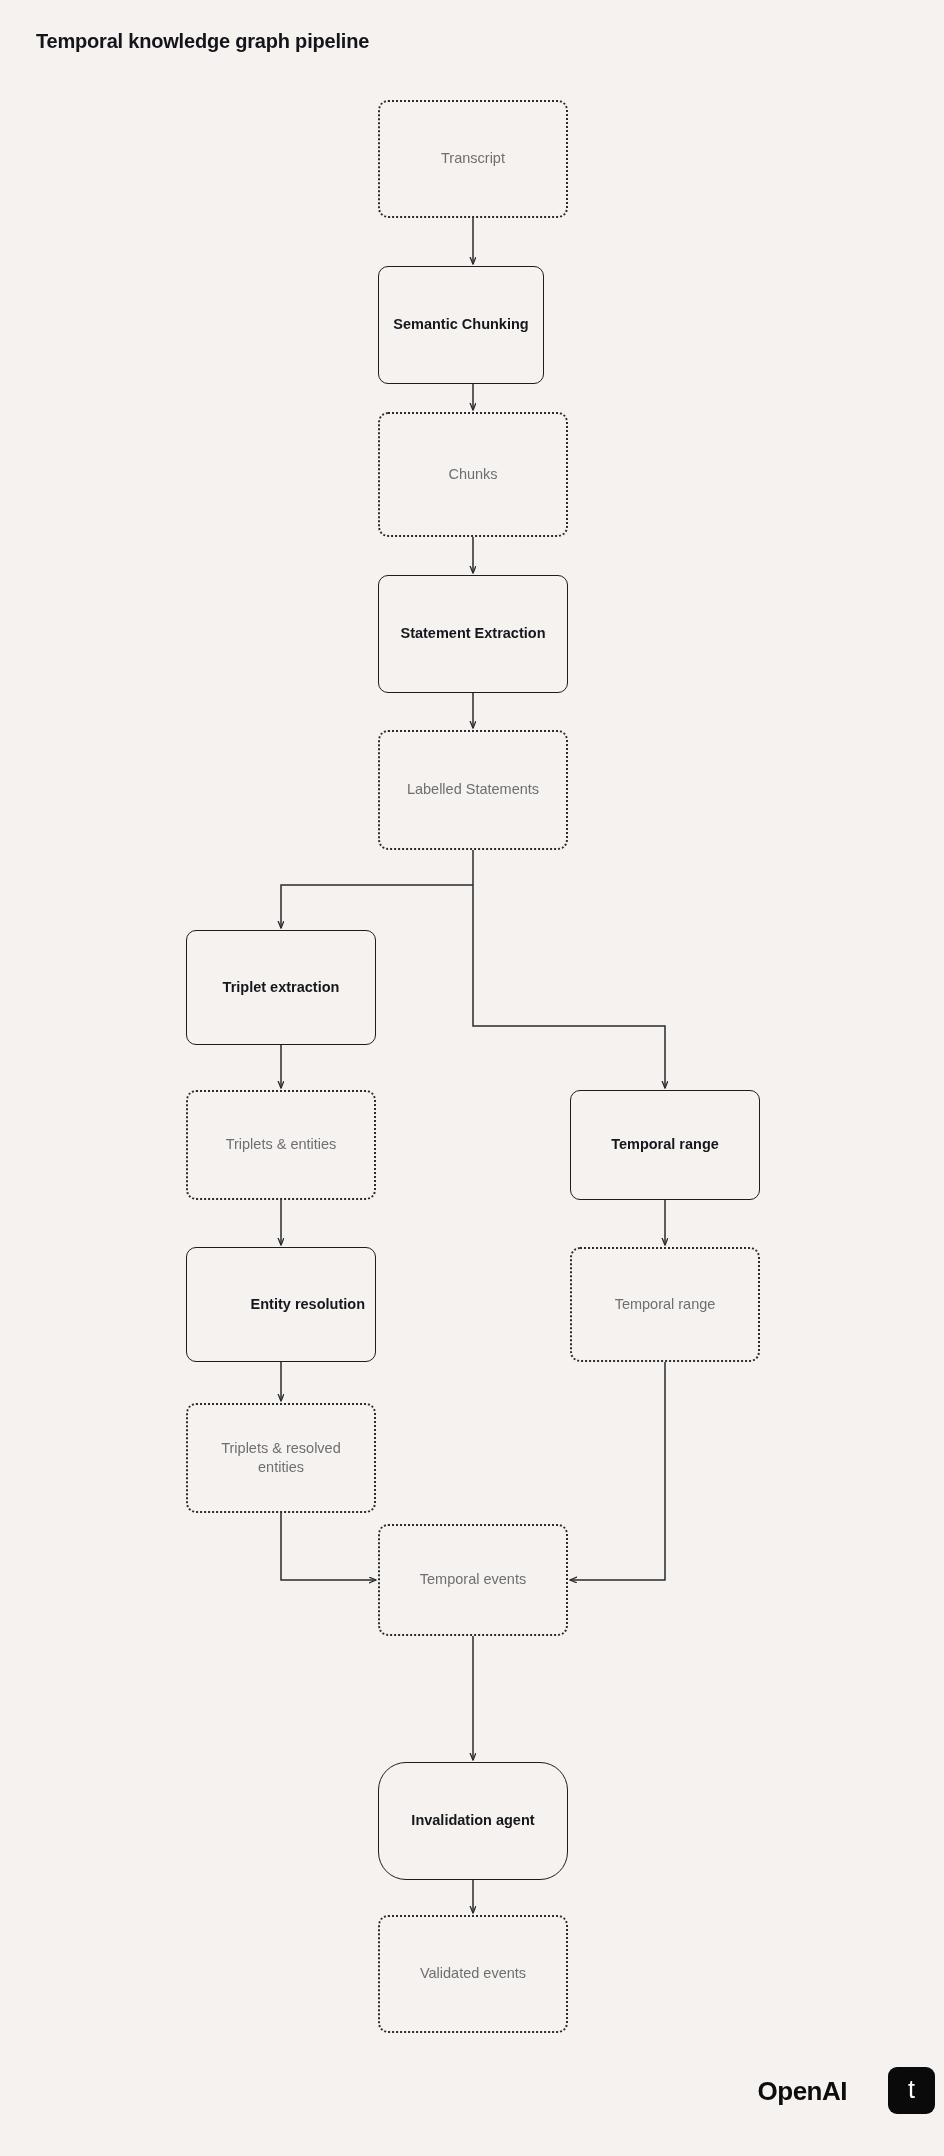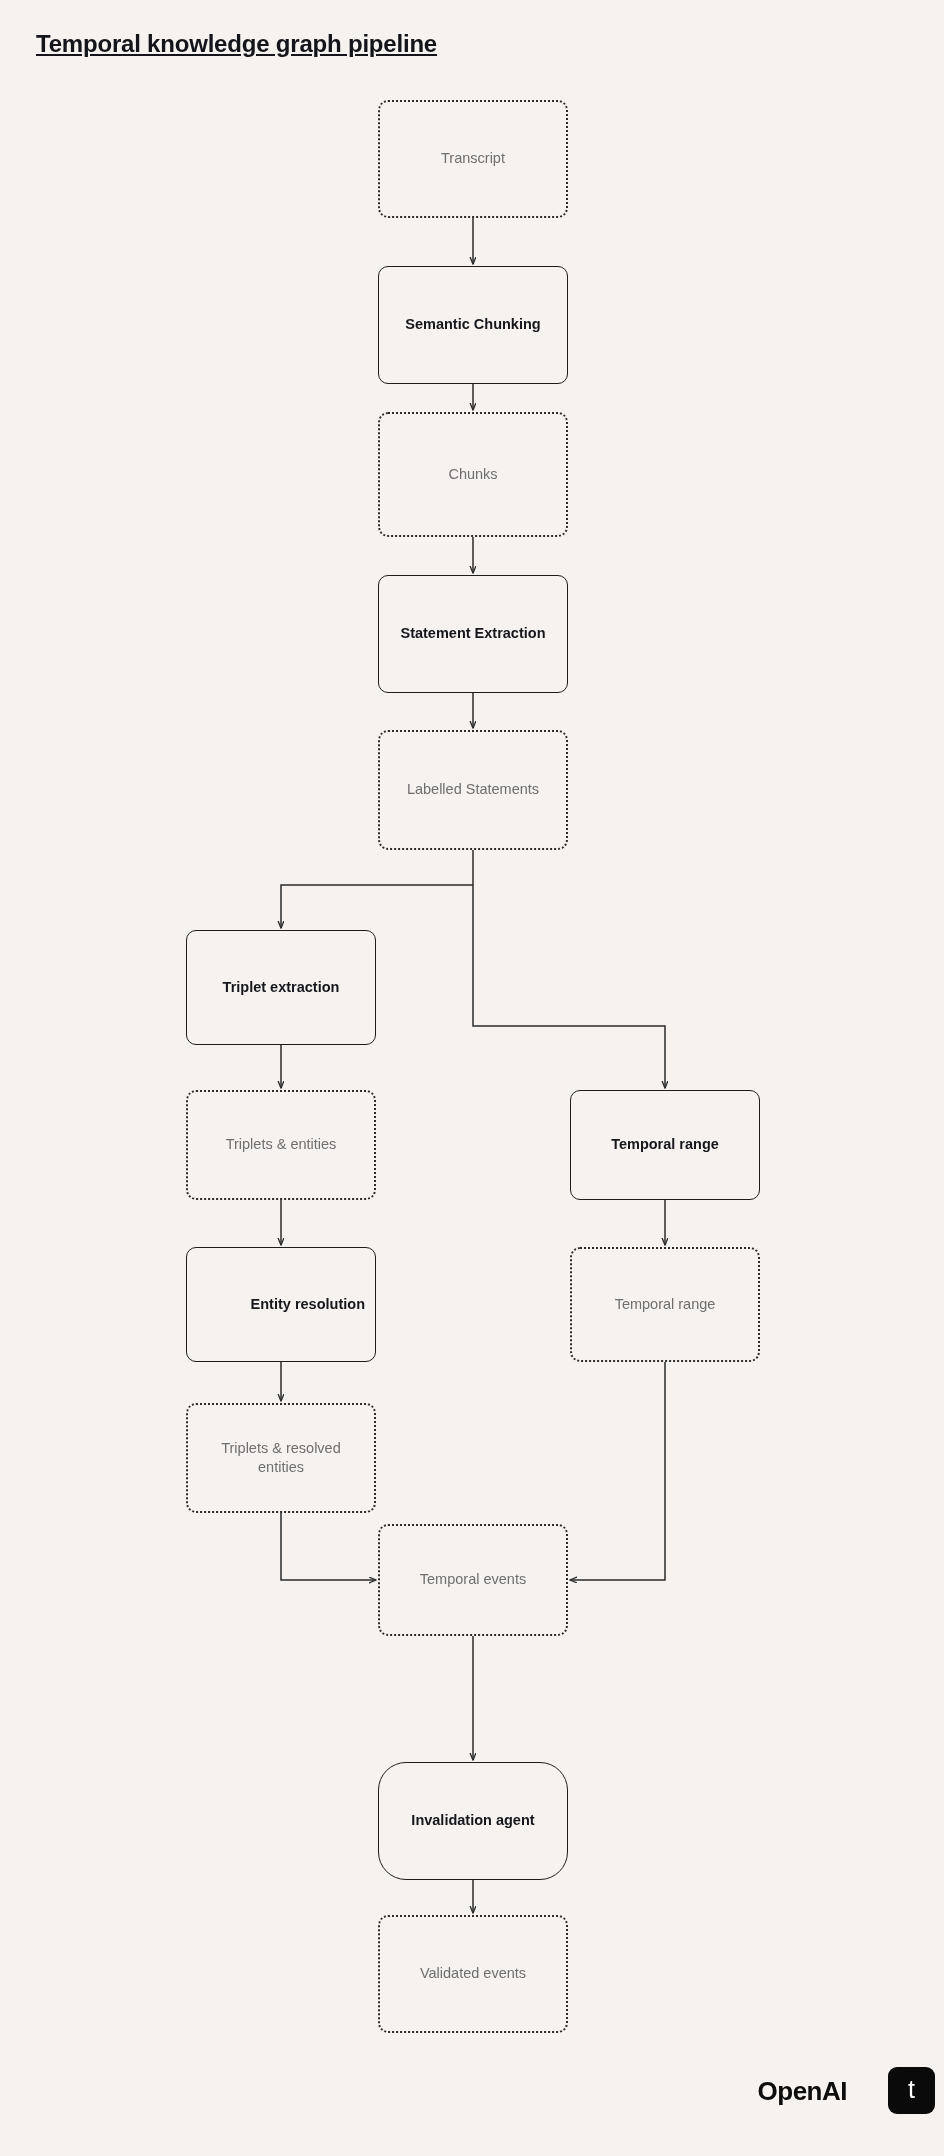--- a/index.html
+++ b/index.html
@@ -6,25 +6,24 @@
   body {
     width:944px; height:2156px;
     background:#f5f2f0;
     font-family:"Liberation Sans", sans-serif;
     position:relative;
     overflow:hidden;
   }
   #page-title {
     position:absolute;
     left:36px; top:30px;
-    font-size:24px;
+    font-size:20px;
     font-weight:bold;
     color:#13151a;
     letter-spacing:-0.2px;
-    text-decoration:underline;
   }
   #diagram { position:absolute; left:0; top:0; width:944px; height:2156px; }
   .node {
     position:absolute;
     box-sizing:border-box;
     display:flex;
     align-items:center;
     justify-content:center;
     text-align:center;
     border-radius:10px;
@@ -104,21 +103,21 @@
     <path d="M473,1636 L473,1760" marker-end="url(#ah)"></path>
 
     <path d="M473,1880 L473,1913" marker-end="url(#ah)"></path>
   </g>
 </svg>
 
 <div id="diagram">
     <div class="node artifact" style="left: 378px; top: 100px; width: 190px; height: 118px;">
       <span>Transcript</span>
     </div>
-    <div class="node process" style="left: 378px; top: 266px; width: 190px; height: 118px;">
+    <div class="node process" style="left: 378px; top: 266px; width: 166px; height: 118px;">
       <span>Semantic Chunking</span>
     </div>
     <div class="node artifact" style="left: 378px; top: 412px; width: 190px; height: 125px;">
       <span>Chunks</span>
     </div>
     <div class="node process" style="left: 378px; top: 575px; width: 190px; height: 118px;">
       <span>Statement Extraction</span>
     </div>
     <div class="node artifact" style="left: 378px; top: 730px; width: 190px; height: 120px;">
       <span>Labelled Statements</span>

